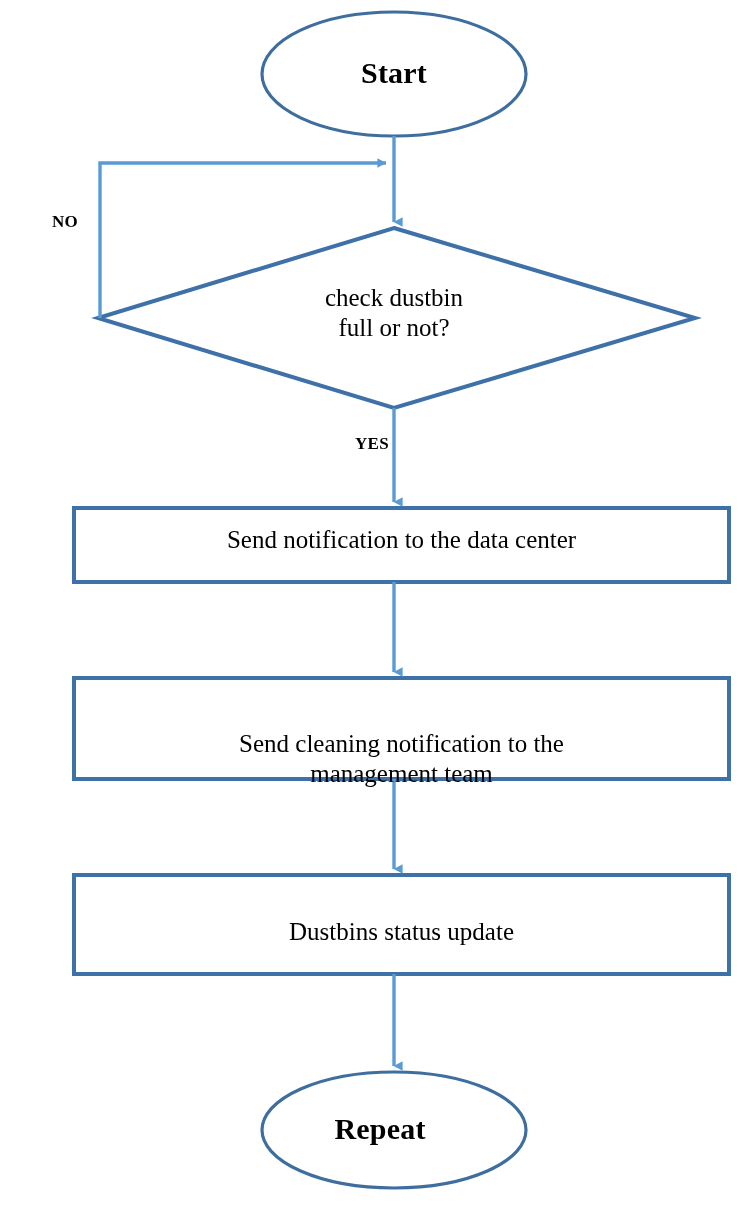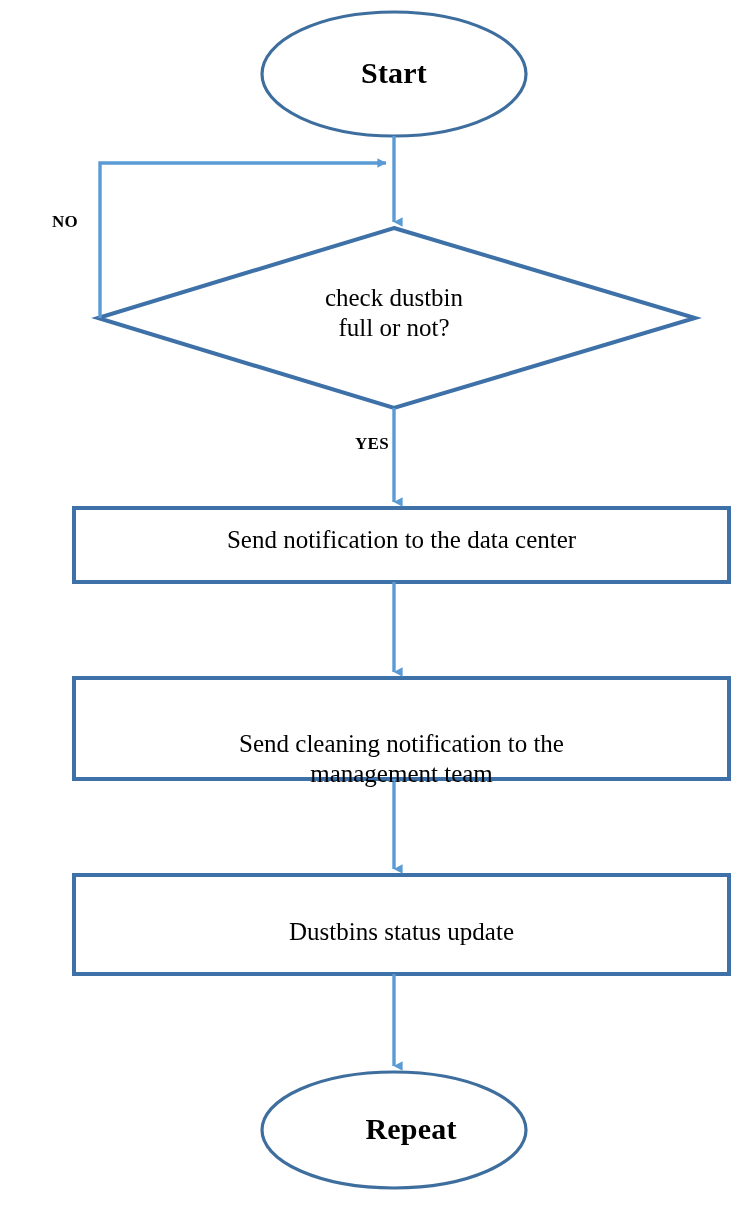--- a/index.html
+++ b/index.html
@@ -106,21 +106,21 @@
   <div class="node-label process-label" style="left:84px; top:525px; width:635px;">Send notification to the data center</div>
 
   <div class="node-label decision-label" style="left:194px; top:283px; width:400px;">check dustbin
 full or not?</div>
 
   <div class="node-label process-label" style="left:84px; top:697px; width:635px;margin-top:32px;">Send cleaning notification to the
 management team</div>
 
   <div class="node-label process-label" style="left:84px; top:893px; width:635px;margin-top:24px;">Dustbins status update</div>
 
-  <div class="node-label terminator-label" style="left:279px; top:1111px; width:264px;">Repeat</div>
+  <div class="node-label terminator-label" style="left:248px; top:1111px; width:264px;">Repeat</div>
 
   <div class="edge-label" style="left:52px; top:212px;">NO</div>
 
   <div class="edge-label" style="left:327px; top:434px;margin-left:28px;">YES</div>
 
   <div class="hit" style="left:262px; top:12px; width:264px; height:124px;"></div>
   <div class="hit" style="left:98px; top:228px; width:597px; height:180px;"></div>
   <div class="hit" style="left:74px; top:508px; width:655px; height:74px;"></div>
   <div class="hit" style="left:74px; top:678px; width:655px; height:101px;"></div>
   <div class="hit" style="left:74px; top:875px; width:655px; height:99px;"></div>

